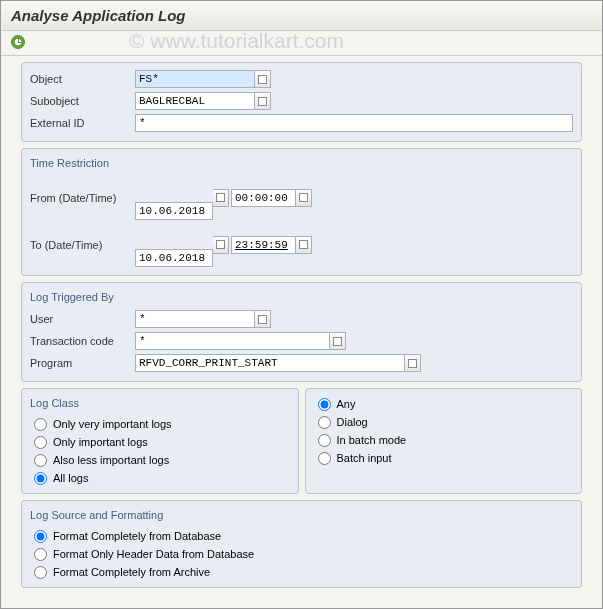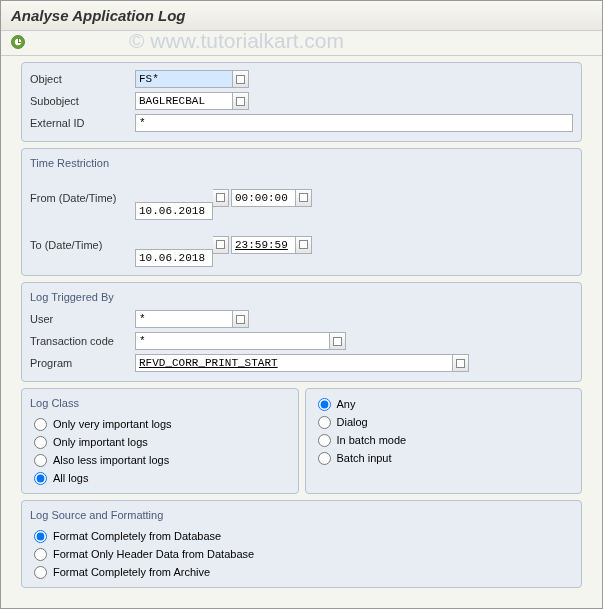--- a/index.html
+++ b/index.html
@@ -94,21 +94,21 @@
       font-family: 'Courier New', monospace;
       font-size: 11px;
       padding: 1px 3px;
       border: 1px solid #aab0b8;
       background: #fff;
       height: 18px;
     }
     input.highlighted {
       background: #d4e8ff;
     }
-    .input-w1 { width: 98px; }
+    .input-w1 { width: 120px; }
     .input-date { width: 78px; margin-top: 27px; }
     .input-time { width: 65px; }
     .input-full { flex: 1; }
     .lookup-btn {
       width: 16px;
       height: 18px;
       border: 1px solid #aab0b8;
       border-left: none;
       background: linear-gradient(to bottom, #fdfdfd, #e5e5e5);
       cursor: pointer;
@@ -204,21 +204,21 @@
       <input type="text" class="input-w1" value="*" style="">
       <button class="lookup-btn"></button>
     </div>
     <div class="row">
       <span class="label">Transaction code</span>
       <input type="text" style="width: 195px;" value="*">
       <button class="lookup-btn"></button>
     </div>
     <div class="row">
       <span class="label">Program</span>
-      <input type="text" style="width: 318px; text-decoration: underline;" value="RFVD_CORR_PRINT_START">
+      <input type="text" style="width: 270px;" value="RFVD_CORR_PRINT_START">
       <button class="lookup-btn"></button>
     </div>
   </div>
 
   <div class="two-col">
     <div class="group">
       <div class="group-title">Log Class</div>
       <div class="radio-row">
           <input type="radio" name="logclass" style="">
           <label>Only very important logs</label>

